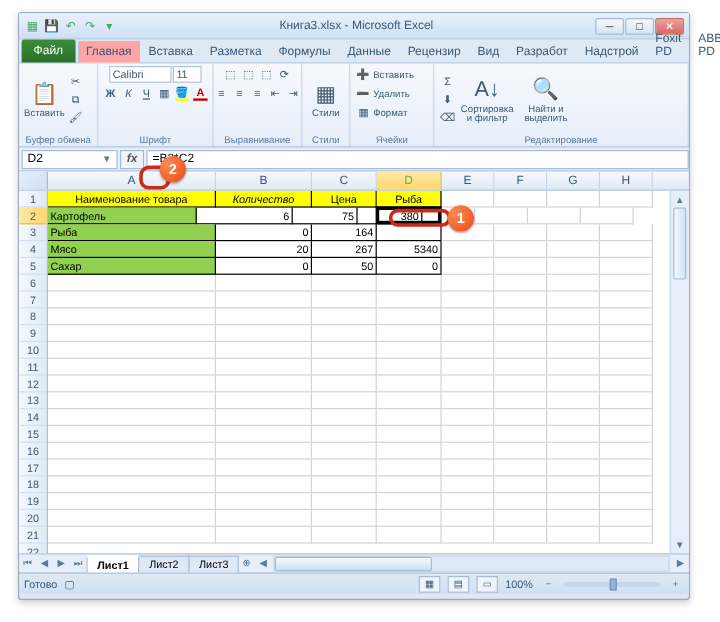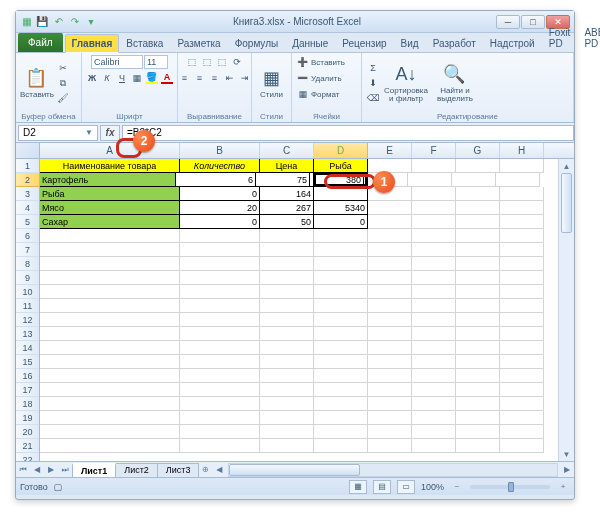--- a/index.html
+++ b/index.html
@@ -11,21 +11,21 @@
   .qat { display: flex; gap: 2px; align-items: center; }
   .qat .ico { width: 14px; height: 14px; font-size: 10px; display:flex; align-items:center; justify-content:center; color:#4a6; }
   .titlebar .title { flex: 1; text-align: center; color: #3b5875; }
   .winbtns { display: flex; gap: 1px; }
   .winbtns .wb { width: 24px; height: 14px; background: linear-gradient(#f6f9fc,#d8e4f0); border:1px solid #a7bcd4; border-radius:2px; font-size:9px; display:flex; align-items:center; justify-content:center; color:#333; }
   .winbtns .close { background: linear-gradient(#f1a0a0,#d96666); color:#fff; border-color:#b75; }
   
   .tabs { height: 20px; background: #dfe9f5; display:flex; align-items:flex-end; padding-left: 2px; font-size: 10px; border-bottom: 1px solid #b0c4de; }
   .file-tab { background: linear-gradient(#3c8b3c,#2a722a); color:#fff; padding: 4px 10px; border-radius: 2px 2px 0 0; margin-right:2px; }
   .tab { padding: 3px 6px; color:#3b5875; border: 1px solid transparent; border-bottom:none; cursor:default; }
-  .tab.active { background:#fde047; border-color:#b0c4de; border-bottom:1px solid #f5f9fd; position:relative; top:1px; border-radius:2px 2px 0 0;font-weight:bold; }
+  .tab.active { background:#fca5a5; border-color:#b0c4de; border-bottom:1px solid #f5f9fd; position:relative; top:1px; border-radius:2px 2px 0 0; }
   
   .ribbon { height: 70px; background: linear-gradient(#f5f9fd,#e6eef9); border-bottom:1px solid #a7bcd4; display:flex; font-size:9px; color:#3b5875; }
   .group { border-right:1px solid #c5d6ea; padding: 2px 4px 1px 4px; display:flex; flex-direction:column; justify-content:space-between; }
   .group .body { flex:1; display:flex; align-items:center; gap:2px; }
   .group .label { text-align:center; font-size:8px; color:#5a7aa0; padding-top:1px; }
   .bigbtn { width:34px; height:48px; display:flex; flex-direction:column; align-items:center; justify-content:center; gap:2px; border-radius:2px; }
   .bigbtn .ic { font-size:18px; }
   .bigbtn .tx { font-size:8px; text-align:center; line-height:1; }
   .col { display:flex; flex-direction:column; gap:1px; }
   .row { display:flex; align-items:center; gap:1px; }
@@ -285,21 +285,21 @@
             <div class="cell hdr" style="width: 140px;">Наименование товара</div>
             <div class="cell hdr" style="width: 80px; font-style: italic;">Количество</div>
             <div class="cell hdr" style="width: 54px;">Цена</div>
             <div class="cell hdr" style="width: 54px;">Рыба</div>
             <div class="cell" style="width: 44px;"></div>
             <div class="cell" style="width: 44px;"></div>
             <div class="cell" style="width: 44px;"></div>
             <div class="cell" style="width: 44px;"></div>
           </div>
           <div class="crow">
-            <div class="cell grn" style="width: 136px;">Картофель</div>
+            <div class="cell grn" style="width: 124px;">Картофель</div>
             <div class="cell db num" style="width: 80px;">6</div>
             <div class="cell db num" style="width: 54px;">75</div>
             <div class="cell db num" style="width: 54px;">380</div>
             <div class="cell" style="width: 44px;"></div>
             <div class="cell" style="width: 44px;"></div>
             <div class="cell" style="width: 44px;"></div>
             <div class="cell" style="width: 44px;"></div>
           </div>
           <div class="crow">
             <div class="cell grn" style="width: 140px;">Рыба</div>

